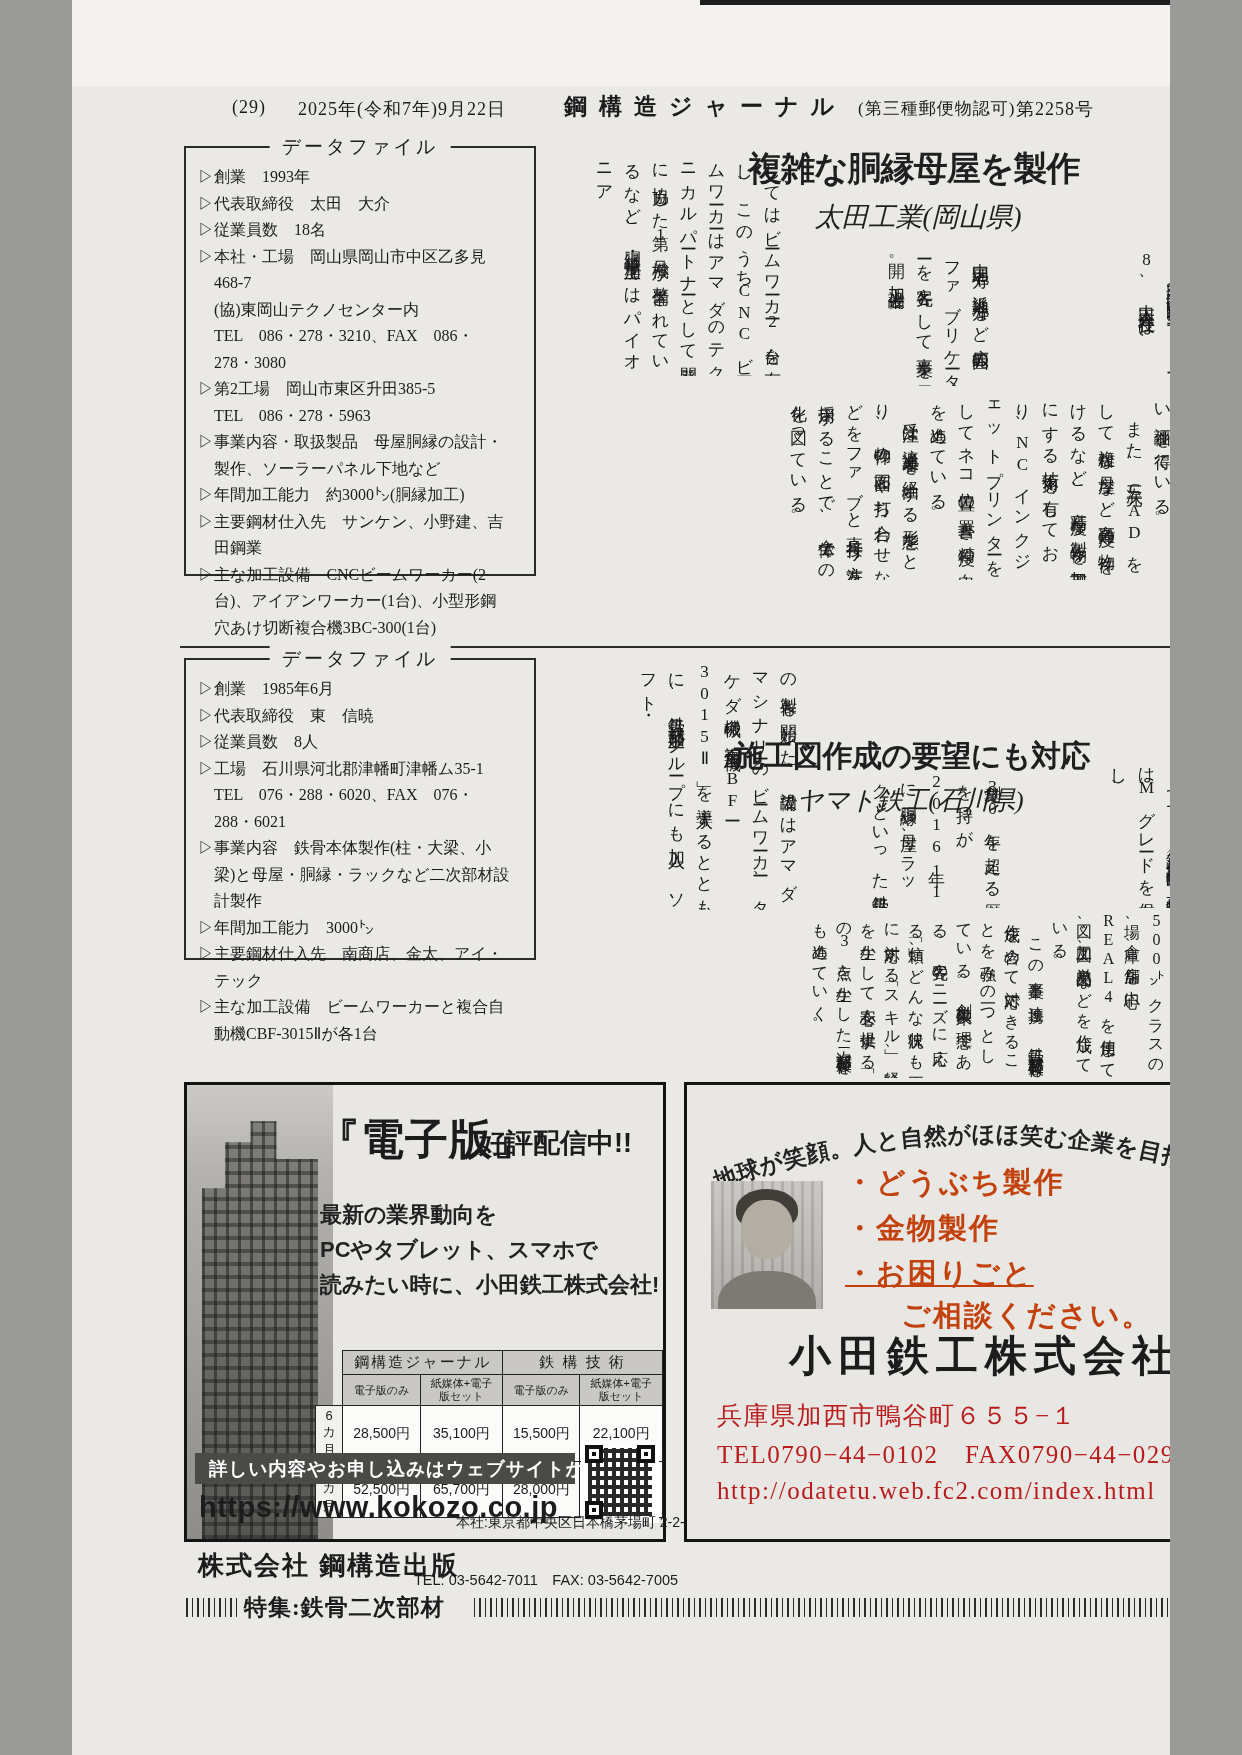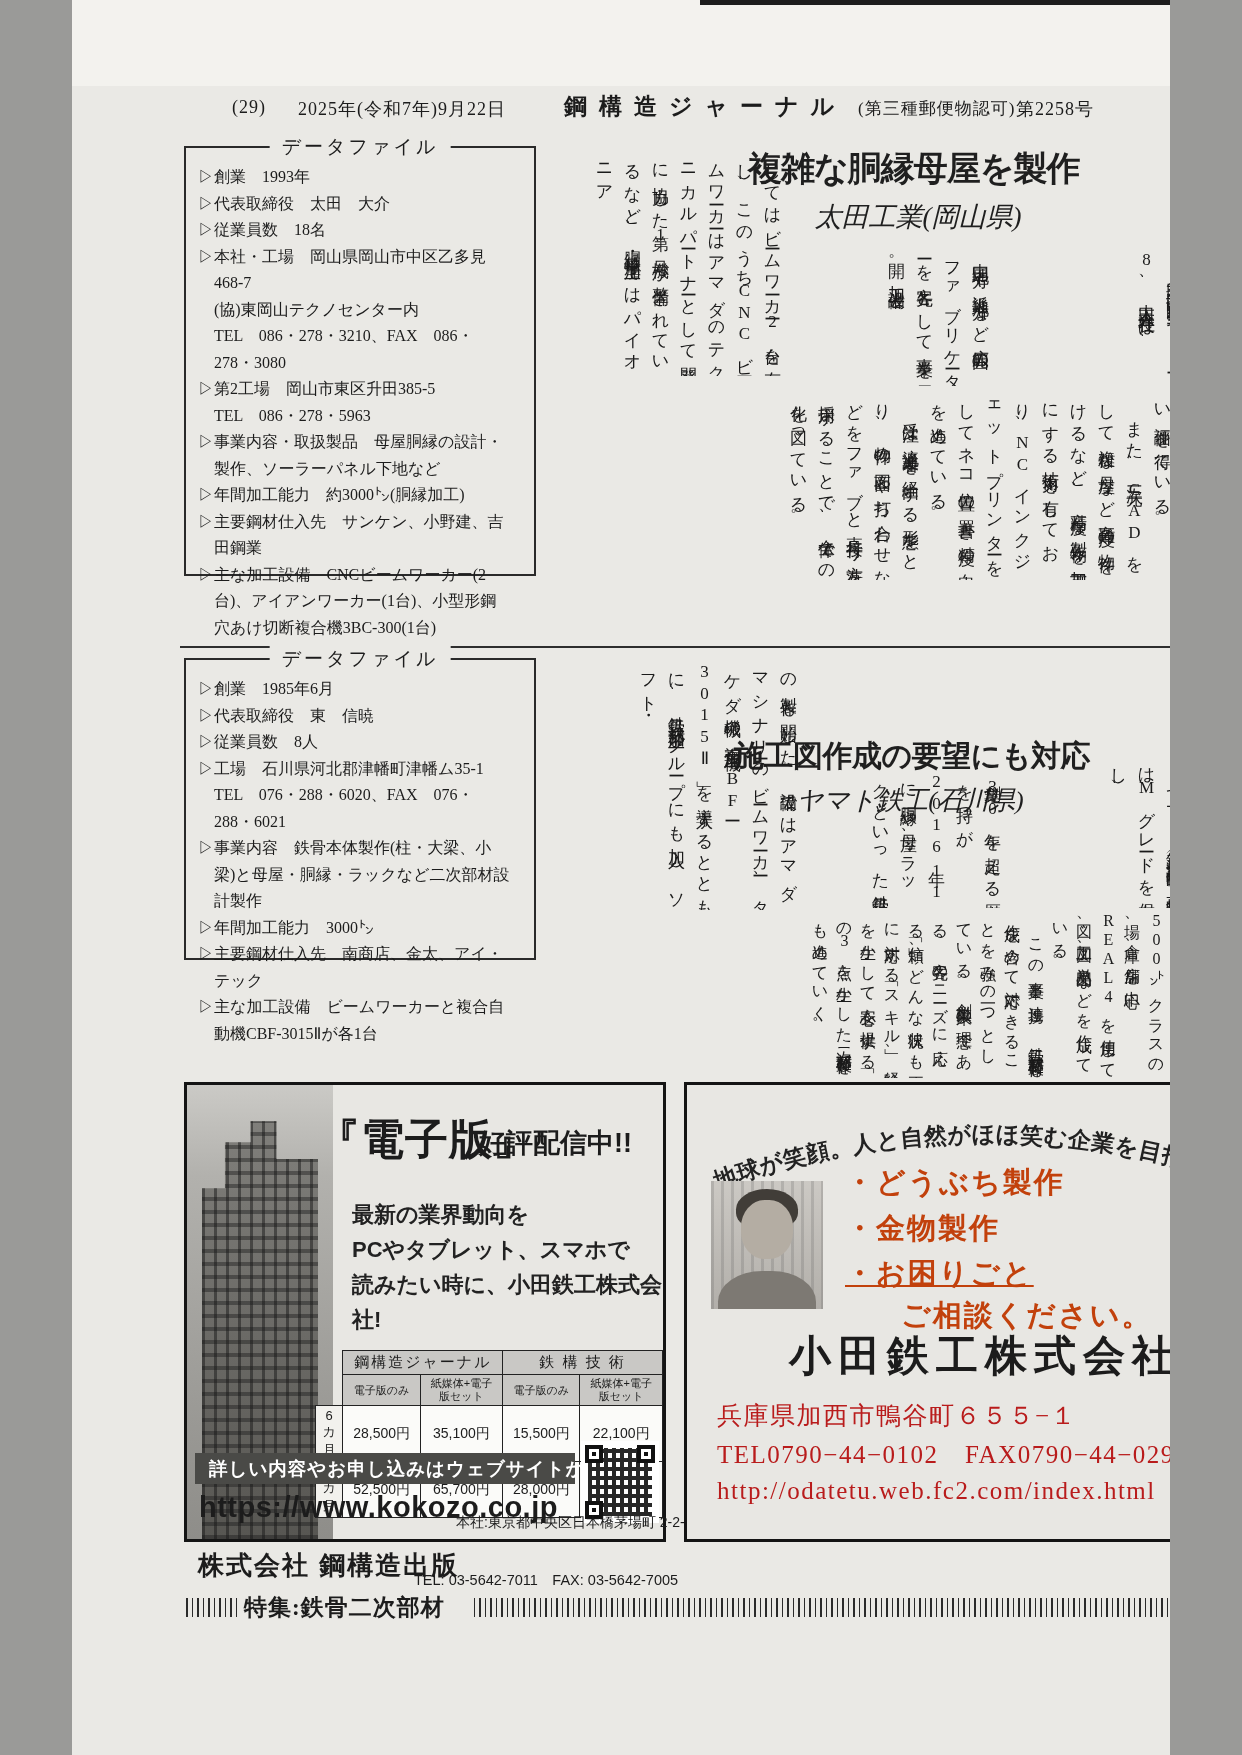--- a/index.html
+++ b/index.html
@@ -51,21 +51,21 @@
   #bldg-photo{left:0;top:0;width:146px;height:454px;overflow:hidden;
     background:linear-gradient(180deg,#cbcac6 0%,#b2b1ad 20%,#8e8d89 100%);}
   #bldg-photo .bldg{position:absolute;left:10%;top:8%;width:80%;height:92%;
     background:
       repeating-linear-gradient(90deg,rgba(25,25,25,.5) 0 3px,transparent 3px 12px),
       repeating-linear-gradient(0deg,rgba(30,30,30,.45) 0 4px,transparent 4px 13px),
       linear-gradient(180deg,#807f7b,#575652);
     clip-path:polygon(0 16%,20% 16%,20% 5%,42% 5%,42% 0,64% 0,64% 9%,100% 9%,100% 100%,0 100%);}
   #eb-title{left:130px;top:26px;font-size:43px;font-weight:900;letter-spacing:1px;}
   #eb-badge{left:292px;top:40px;font-size:27px;font-weight:800;}
-  #eb-desc{left:133px;top:112px;font-size:22px;line-height:35px;font-weight:600;color:#222;margin-left:32px;}
+  #eb-desc{left:133px;top:112px;font-size:22px;line-height:35px;font-weight:600;color:#222;}
   .price-table{left:128px;top:265px;border-collapse:collapse;font-size:13px;}
   .price-table td,.price-table th{border:1.5px solid #222;background:#fbfbf9;
     text-align:center;padding:2px 6px;font-weight:400;}
   .price-table .hg{background:#c9c8c5;font-size:15px;letter-spacing:2px;}
   .price-table .hs{background:#c9c8c5;font-size:11px;line-height:13px;}
   .price-table .nb{border:none;background:transparent;}
   .price-table .lbl{background:#f2f1ed;font-size:13px;}
   .price-table .val{font-size:14px;min-width:62px;}
   #eb-cta{left:8px;top:368px;width:380px;height:31px;background:#4a4a47;color:#fff;
     font-size:18.5px;font-weight:700;line-height:31px;padding-left:14px;box-sizing:border-box;

